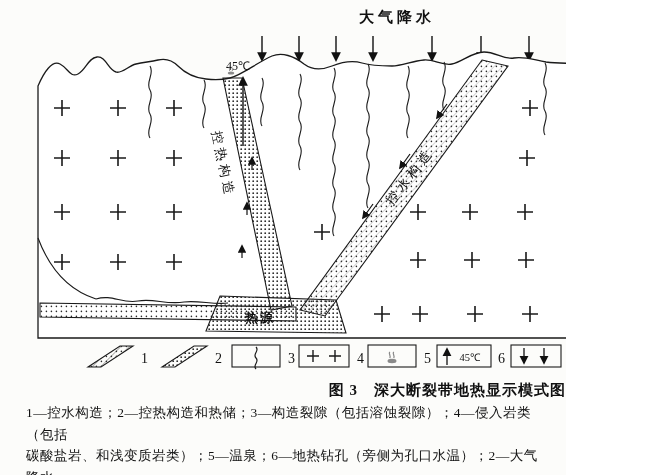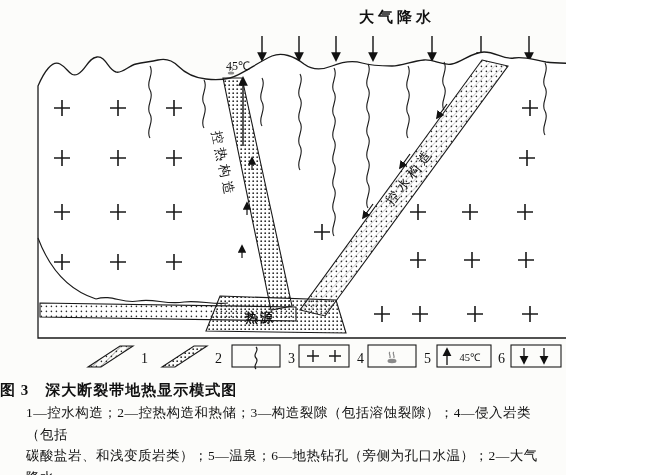--- a/index.html
+++ b/index.html
@@ -3,21 +3,21 @@
 <meta charset="utf-8">
 <style>
   body{margin:0}
   .page{
     width:566px;height:475px;background:#fcfcfa;
     font-family:"Liberation Serif",serif;color:#111;
     box-sizing:border-box;overflow:hidden;
   }
   svg{display:block}
   svg text{font-family:"Liberation Serif",serif;fill:#111}
-  .caption-title{text-align:left;font-weight:bold;font-size:15px;margin-top:3px;letter-spacing:1px}
+  .caption-title{text-align:right;font-weight:bold;font-size:15px;margin-top:3px;letter-spacing:1px}
   .caption-desc{font-weight:normal;font-size:13.5px;line-height:1.6;padding:2px 26px 0;letter-spacing:.5px}
 </style>
 </head>
 <body>
 
 <div class="page">
 
 <svg width="650" height="378" viewBox="0 0 650 378">
   <defs>
     <pattern id="dots" patternUnits="userSpaceOnUse" width="5" height="5">

